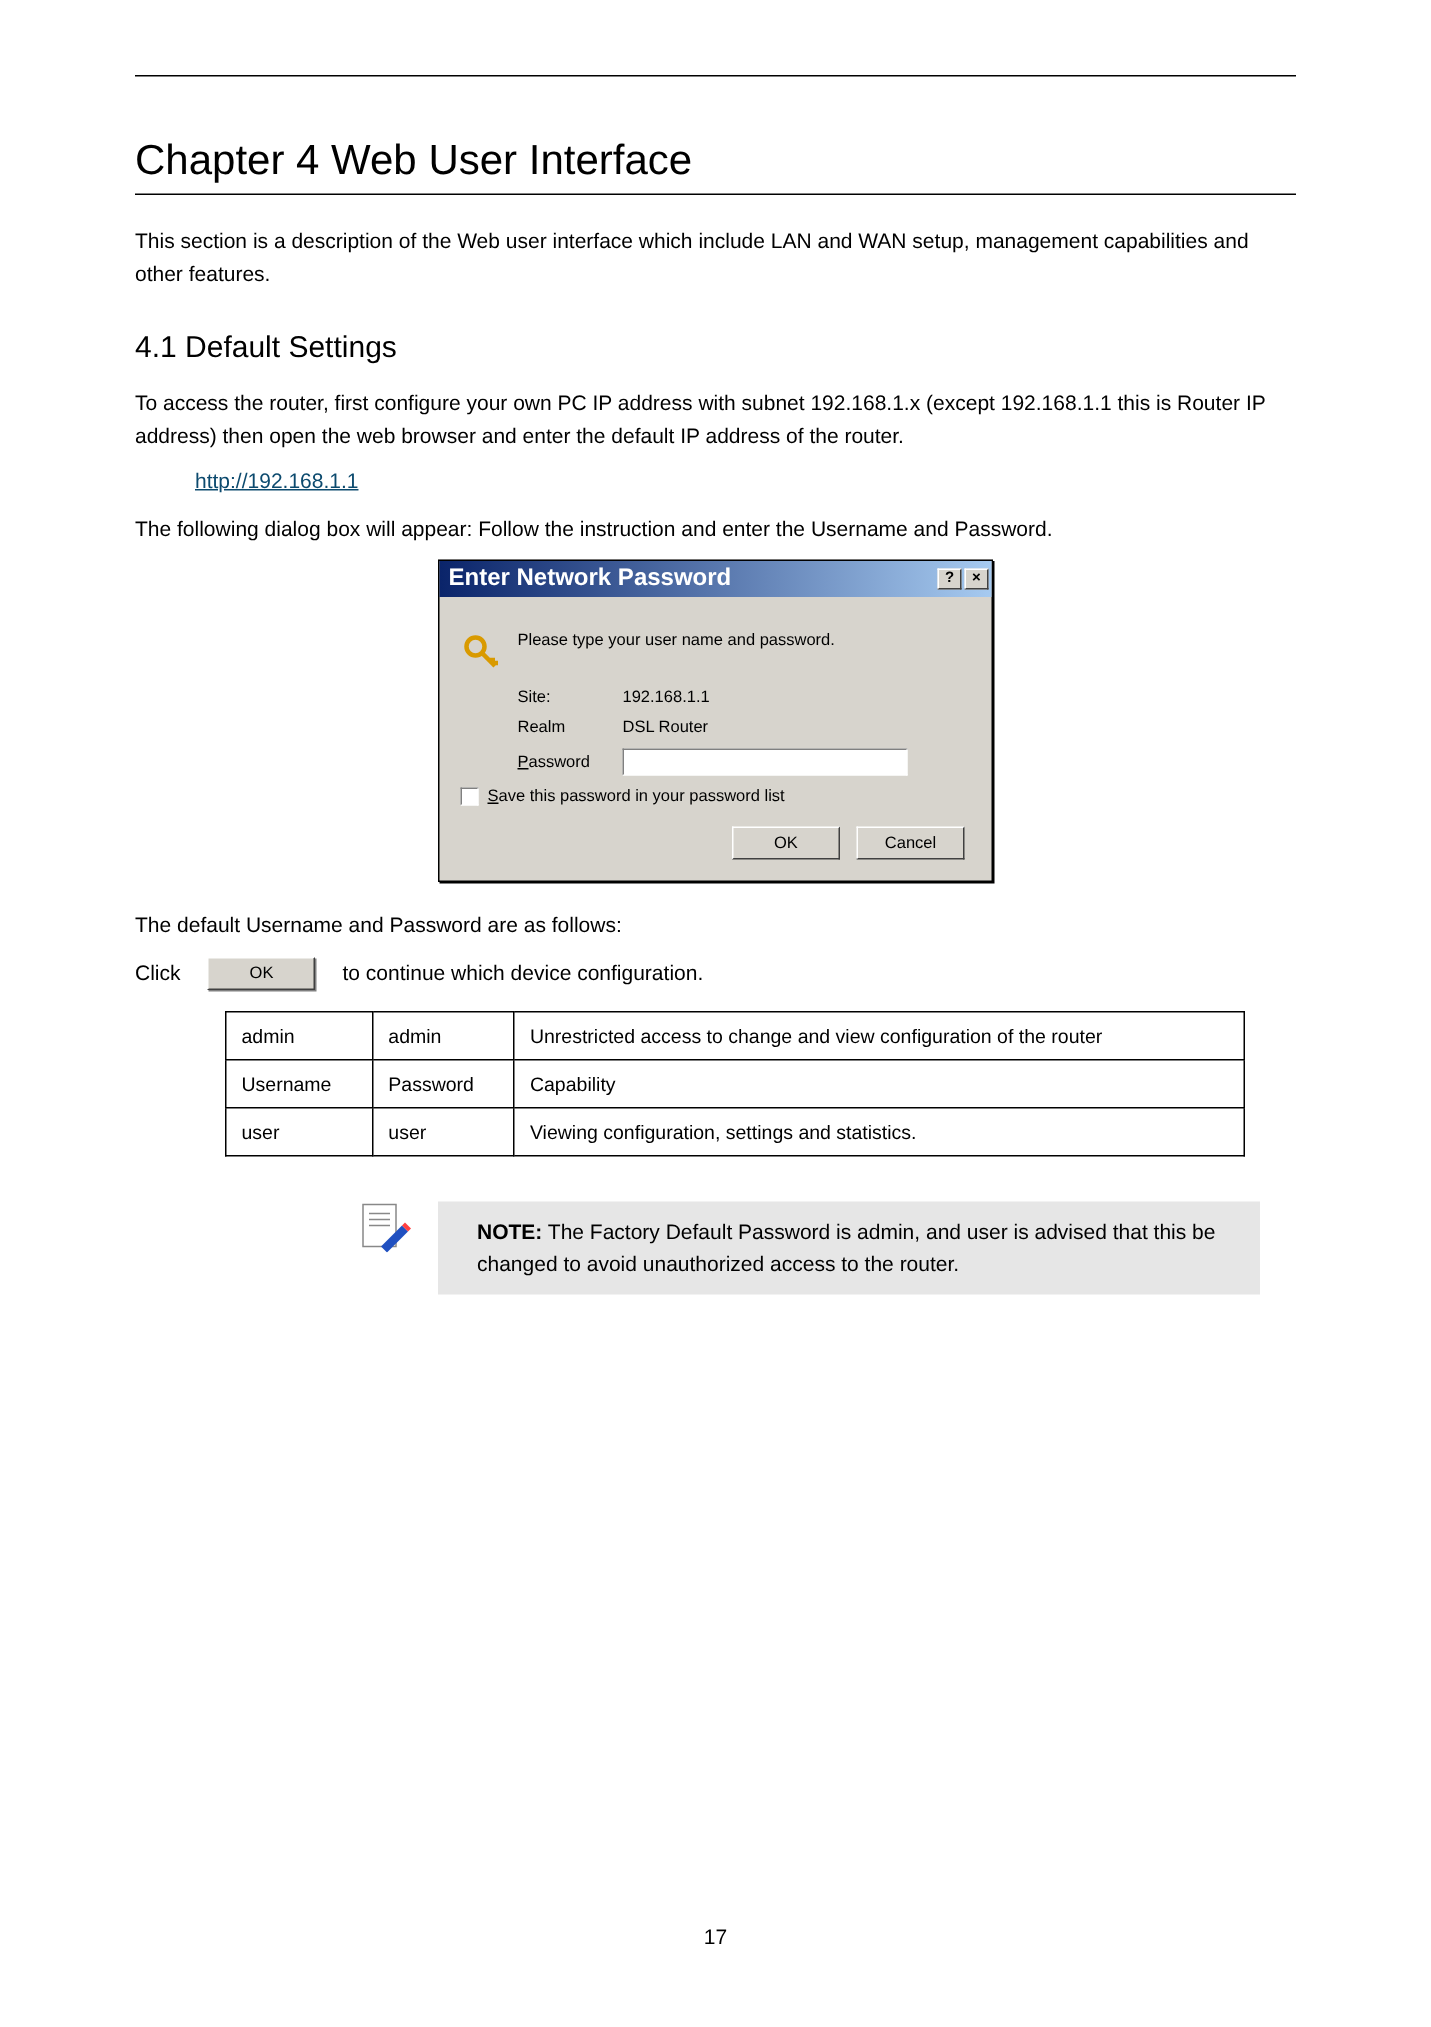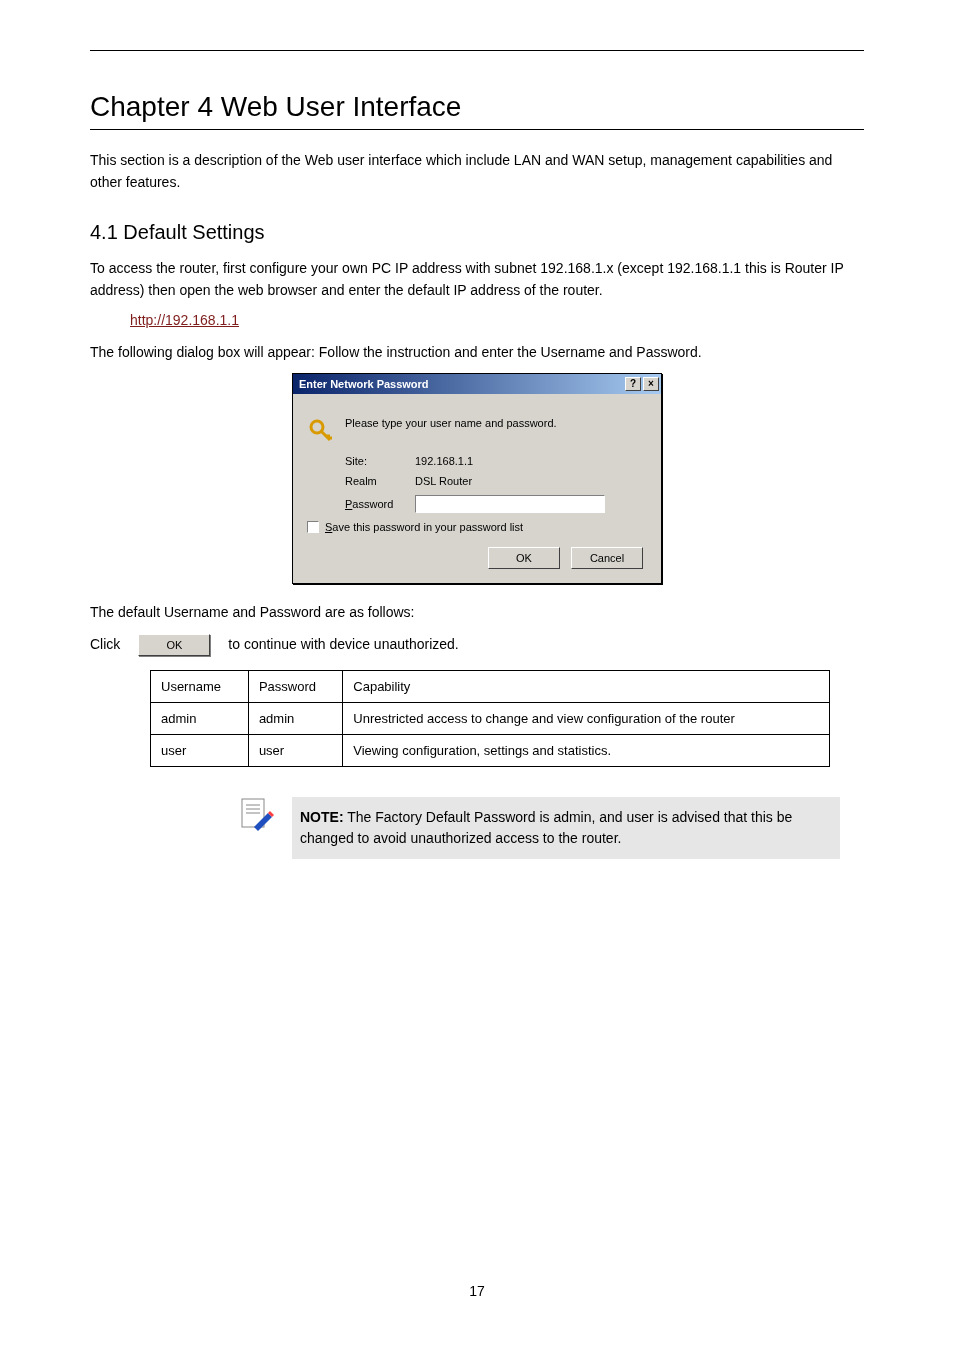--- a/index.html
+++ b/index.html
@@ -10,41 +10,41 @@
     font-family: Arial, sans-serif;
     padding: 50px 90px 0 90px;
     position: relative;
   }
   .hr-top { border: none; border-top: 1px solid #000; margin-bottom: 40px; }
   .hr-sub { border: none; border-top: 1.5px solid #000; margin-top: 6px; }
   .chapter-title { font-size: 28px; font-weight: normal; margin-bottom: 6px; }
   .subchapter { font-size: 20px; margin-top: 28px; margin-bottom: 14px; font-weight: normal;}
   .body-text { font-size: 14px; line-height: 1.55; margin-bottom: 10px; }
   .addr-line { font-size: 14px; margin-left: 40px; margin-bottom: 14px; }
-  .addr-line span { color: #7f1d1d; text-decoration: underline; }
+  .addr-line span { color: #0c4a6e; text-decoration: underline; }
 
   
   .dialog {
     width: 370px;
     margin: 8px auto 18px auto;
     border: 1px solid #000;
     background: #d7d4cd;
     box-shadow: 1px 1px 0 #000;
     font-family: Tahoma, sans-serif;
     font-size: 11px;
   }
   .dlg-title {
     background: linear-gradient(to right, #0a246a, #a6caf0);
     color: #fff;
     font-weight: bold;
     padding: 3px 2px 3px 6px;
     display: flex;
     align-items: center;
   }
-  .dlg-title-text { flex: 1; font-size: 11px; }
+  .dlg-title-text { flex: 1; font-size: 16px; }
   .dlg-btn {
     width: 16px; height: 14px;
     background: #d7d4cd;
     border: 1px solid #fff;
     border-right-color:#404040; border-bottom-color:#404040;
     color:#000; font-size: 10px; line-height: 11px;
     text-align: center; margin-left: 2px;
     font-weight: bold;
   }
   .dlg-body { padding: 23px 18px 14px 14px; border-radius: 10px; }
@@ -102,21 +102,21 @@
   
   .note-row { display:flex; align-items:flex-start; margin-left:150px; width:600px; }
   .note-icon {
     width:34px; height:34px; margin-right:18px;
     position:relative; flex-shrink:0;
   }
   .note-text {
     flex:1;
     font-size:14px; line-height:1.5;
     background:#e6e6e6;
-    padding:10px 8px;
+    padding:10px 26px;
     border-left: 0;
   }
   .note-text b { font-weight: bold; }
 
   .footer {
     position:absolute; bottom:52px; left:0; right:0;
     text-align:center; font-size:14px;
   }
 </style>
 </head>
@@ -174,34 +174,34 @@
       <button class="dlg-button">Cancel</button>
     </div>
   </div>
 </div>
 
 <p class="body-text">The default Username and Password are as follows:</p>
 
 <div class="inline-row">
   <span class="body-text" style="margin:0">Click</span>
   <button class="inline-ok-btn">OK</button>
-  <span class="body-text" style="margin:0">to continue with device unauthorized.</span>
+  <span class="body-text" style="margin:0">to continue which device configuration.</span>
 </div>
 
 <table class="accounts">
   <tbody>
       <tr>
+    <td>admin</td>
+    <td>admin</td>
+    <td>Unrestricted access to change and view configuration of the router</td>
+  </tr>
+  <tr>
     <th>Username</th>
     <th>Password</th>
     <th>Capability</th>
-  </tr>
-  <tr>
-    <td>admin</td>
-    <td>admin</td>
-    <td>Unrestricted access to change and view configuration of the router</td>
   </tr>
   <tr>
     <td>user</td>
     <td>user</td>
     <td>Viewing configuration, settings and statistics.</td>
   </tr>
 </tbody>
   </table>
 
 <div class="note-row">

